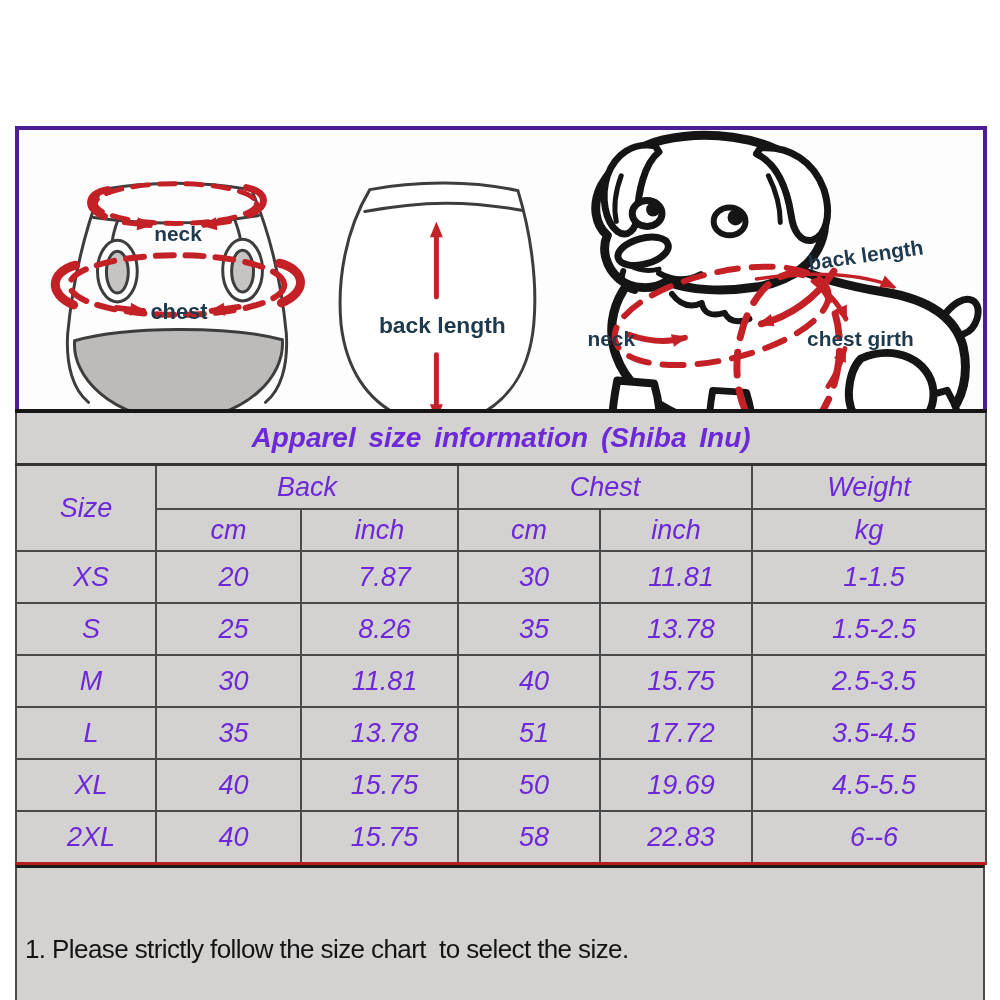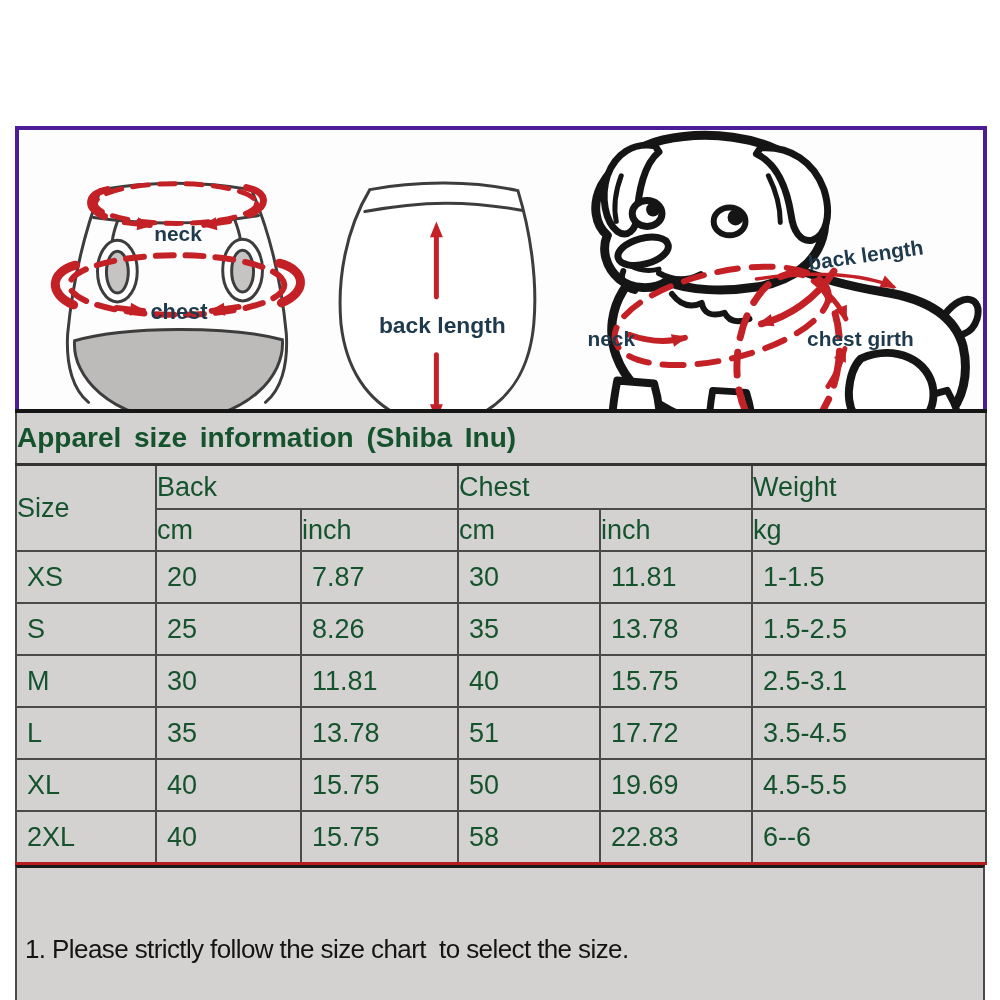--- a/index.html
+++ b/index.html
@@ -25,22 +25,22 @@
   .dogfill{stroke:#151515;fill:#ffffff;stroke-linejoin:round;}
   .red{stroke:#c42127;fill:none;stroke-linecap:round;}
   .redhead{fill:#c42127;stroke:none;}
   
   .sheet{position:absolute;left:15px;top:409px;width:970px;}
   table.size-table{
     border-collapse:collapse;table-layout:fixed;width:970px;
     background:#d4d2d0;
   }
   table.size-table td{
-    border:2px solid #4a4a4a;text-align:left;vertical-align:middle;
-    font-size:27px;color:#14532d;padding:0;overflow:hidden;
+    border:2px solid #4a4a4a;text-align:center;vertical-align:middle;
+    font-size:27px;color:#6d28d9;padding:0;overflow:hidden;font-style:italic;
   }
   tr.title-row td{
     height:50px;font-weight:bold;font-size:28px;word-spacing:5px;
     border-top:4px solid #161616;border-bottom:3px solid #343434;
   }
   tr.grp-row td{height:42px;}
   tr.unit-row td{height:40px;}
   tr.data-row td{height:50px;padding-left:10px;}
   tr.last-row td{border-bottom:3px solid #b91c1c;}
   .notes{
@@ -197,21 +197,21 @@
         <td>35</td>
         <td>13.78</td>
         <td>1.5-2.5</td>
       </tr>
       <tr class="data-row">
         <td>M</td>
         <td>30</td>
         <td>11.81</td>
         <td>40</td>
         <td>15.75</td>
-        <td>2.5-3.1</td>
+        <td>2.5-3.5</td>
       </tr>
       <tr class="data-row">
         <td>L</td>
         <td>35</td>
         <td>13.78</td>
         <td>51</td>
         <td>17.72</td>
         <td>3.5-4.5</td>
       </tr>
       <tr class="data-row">

